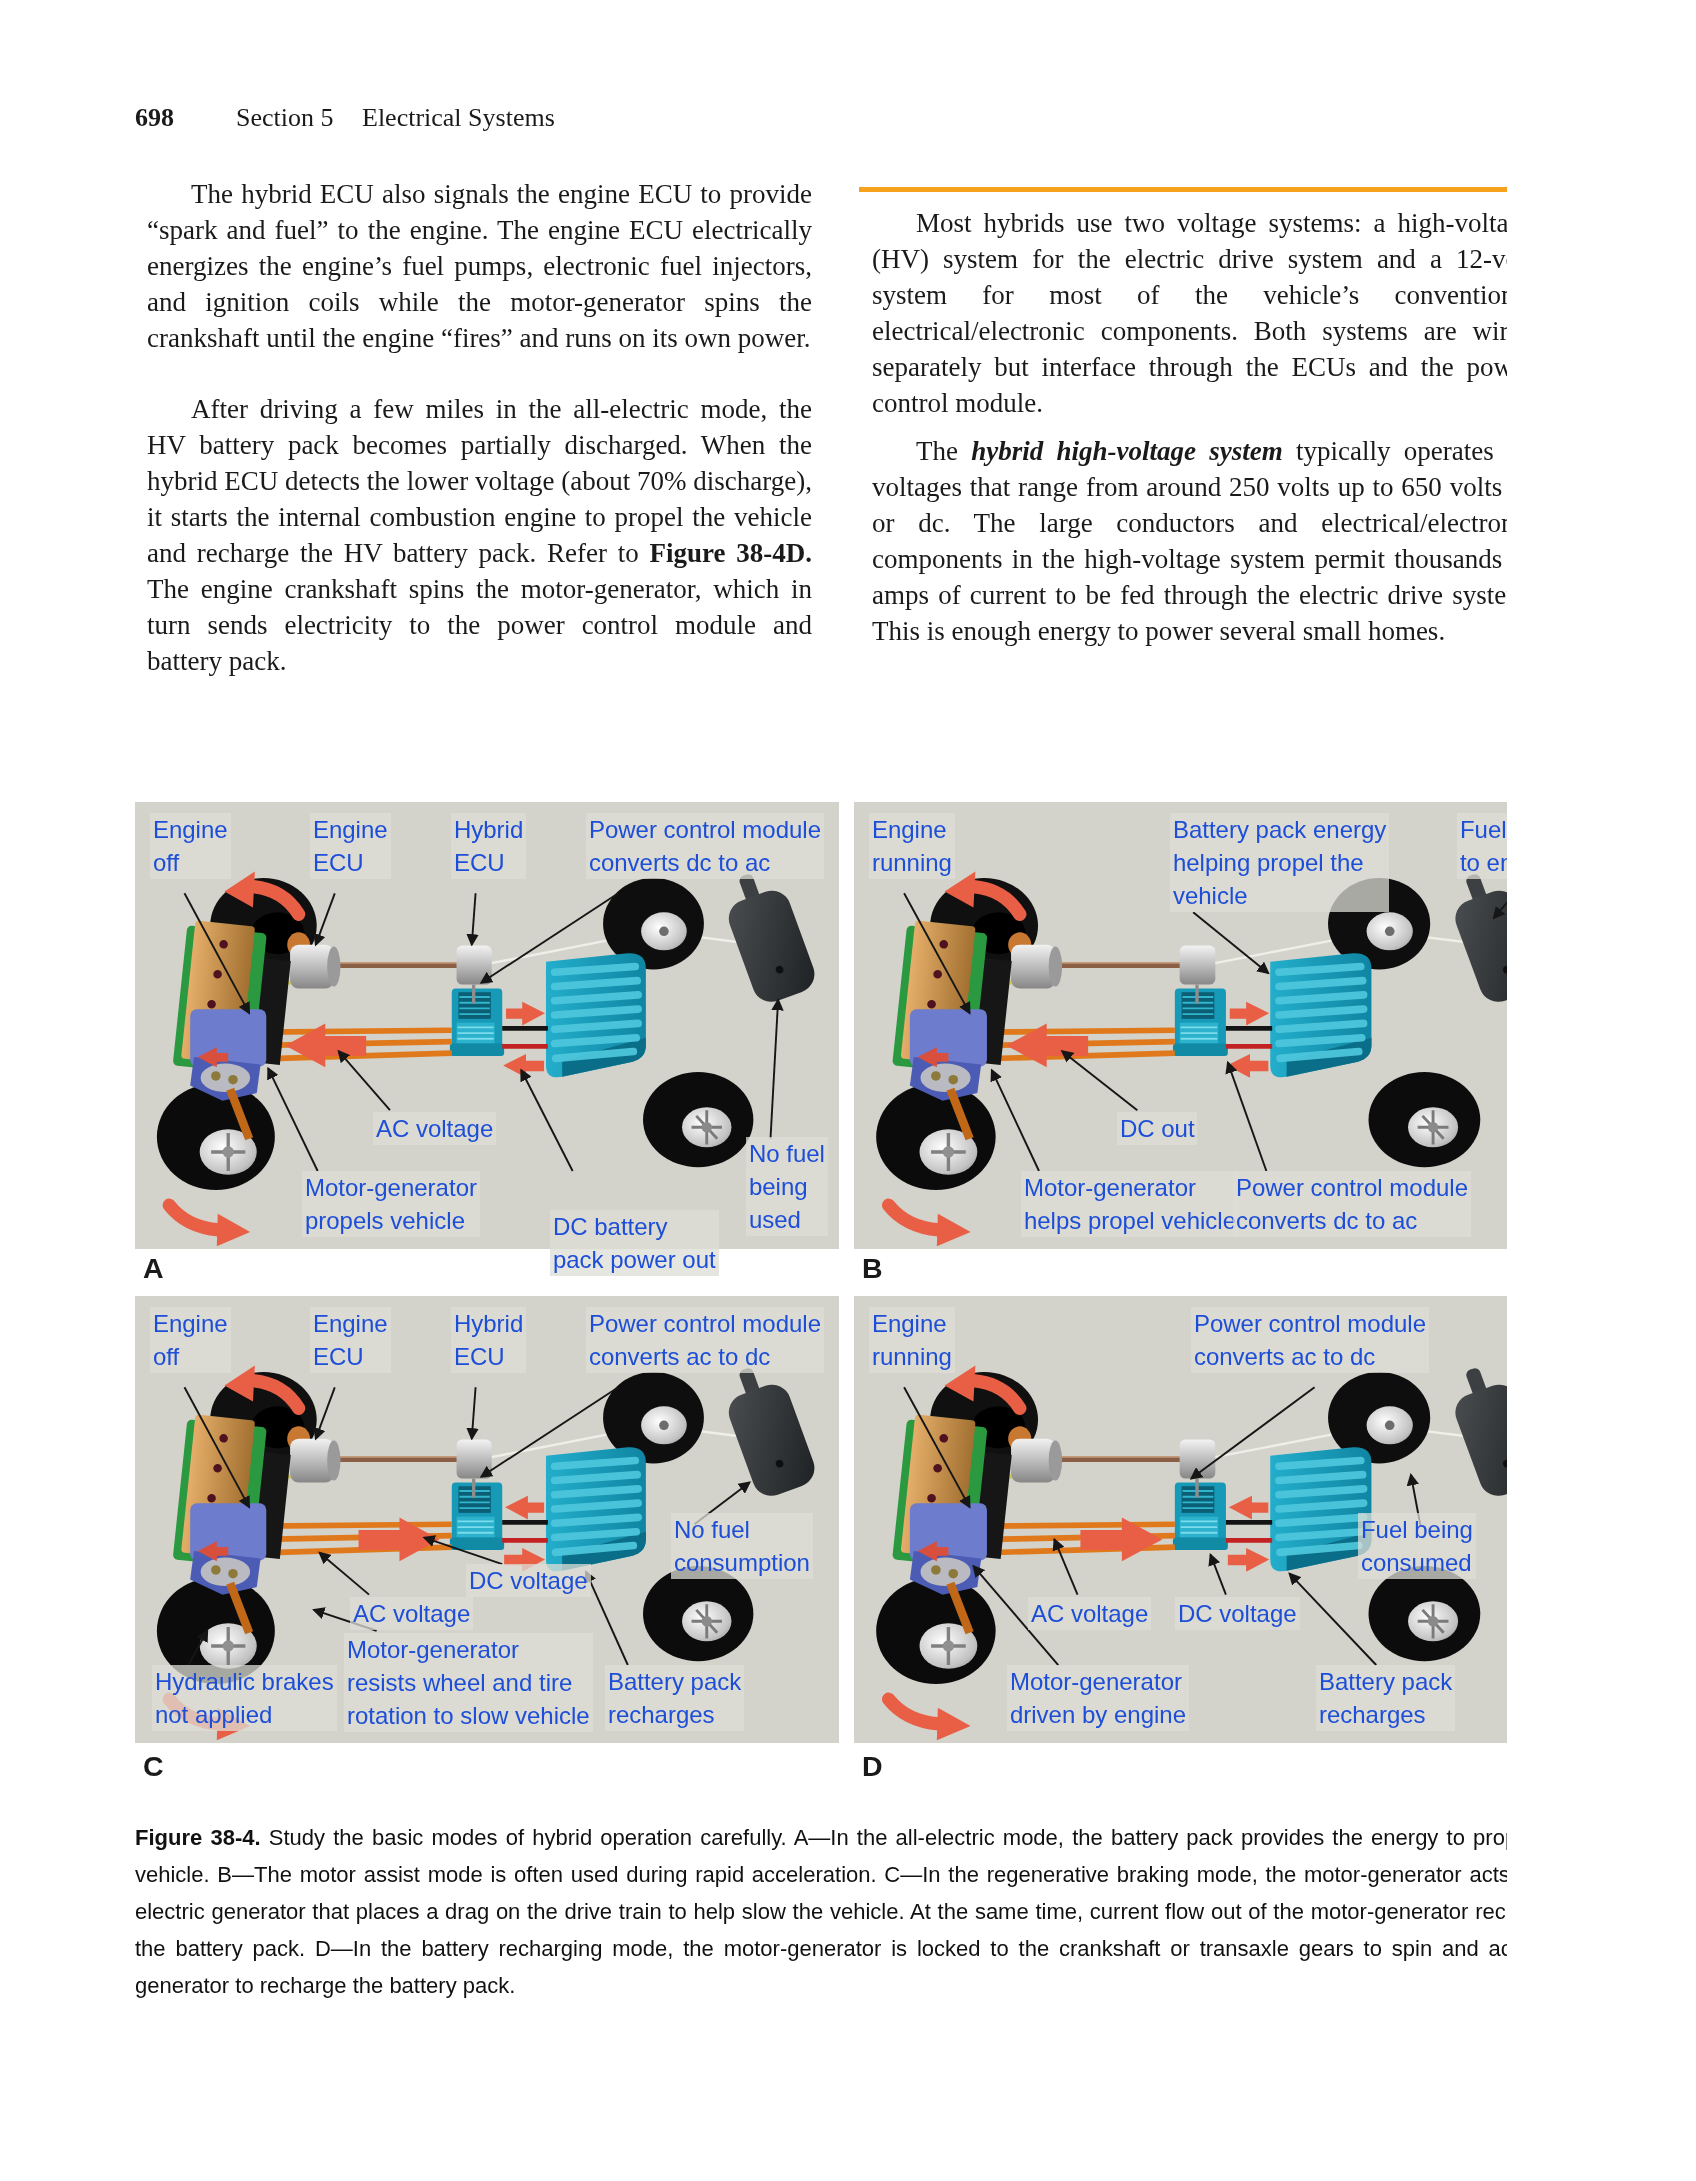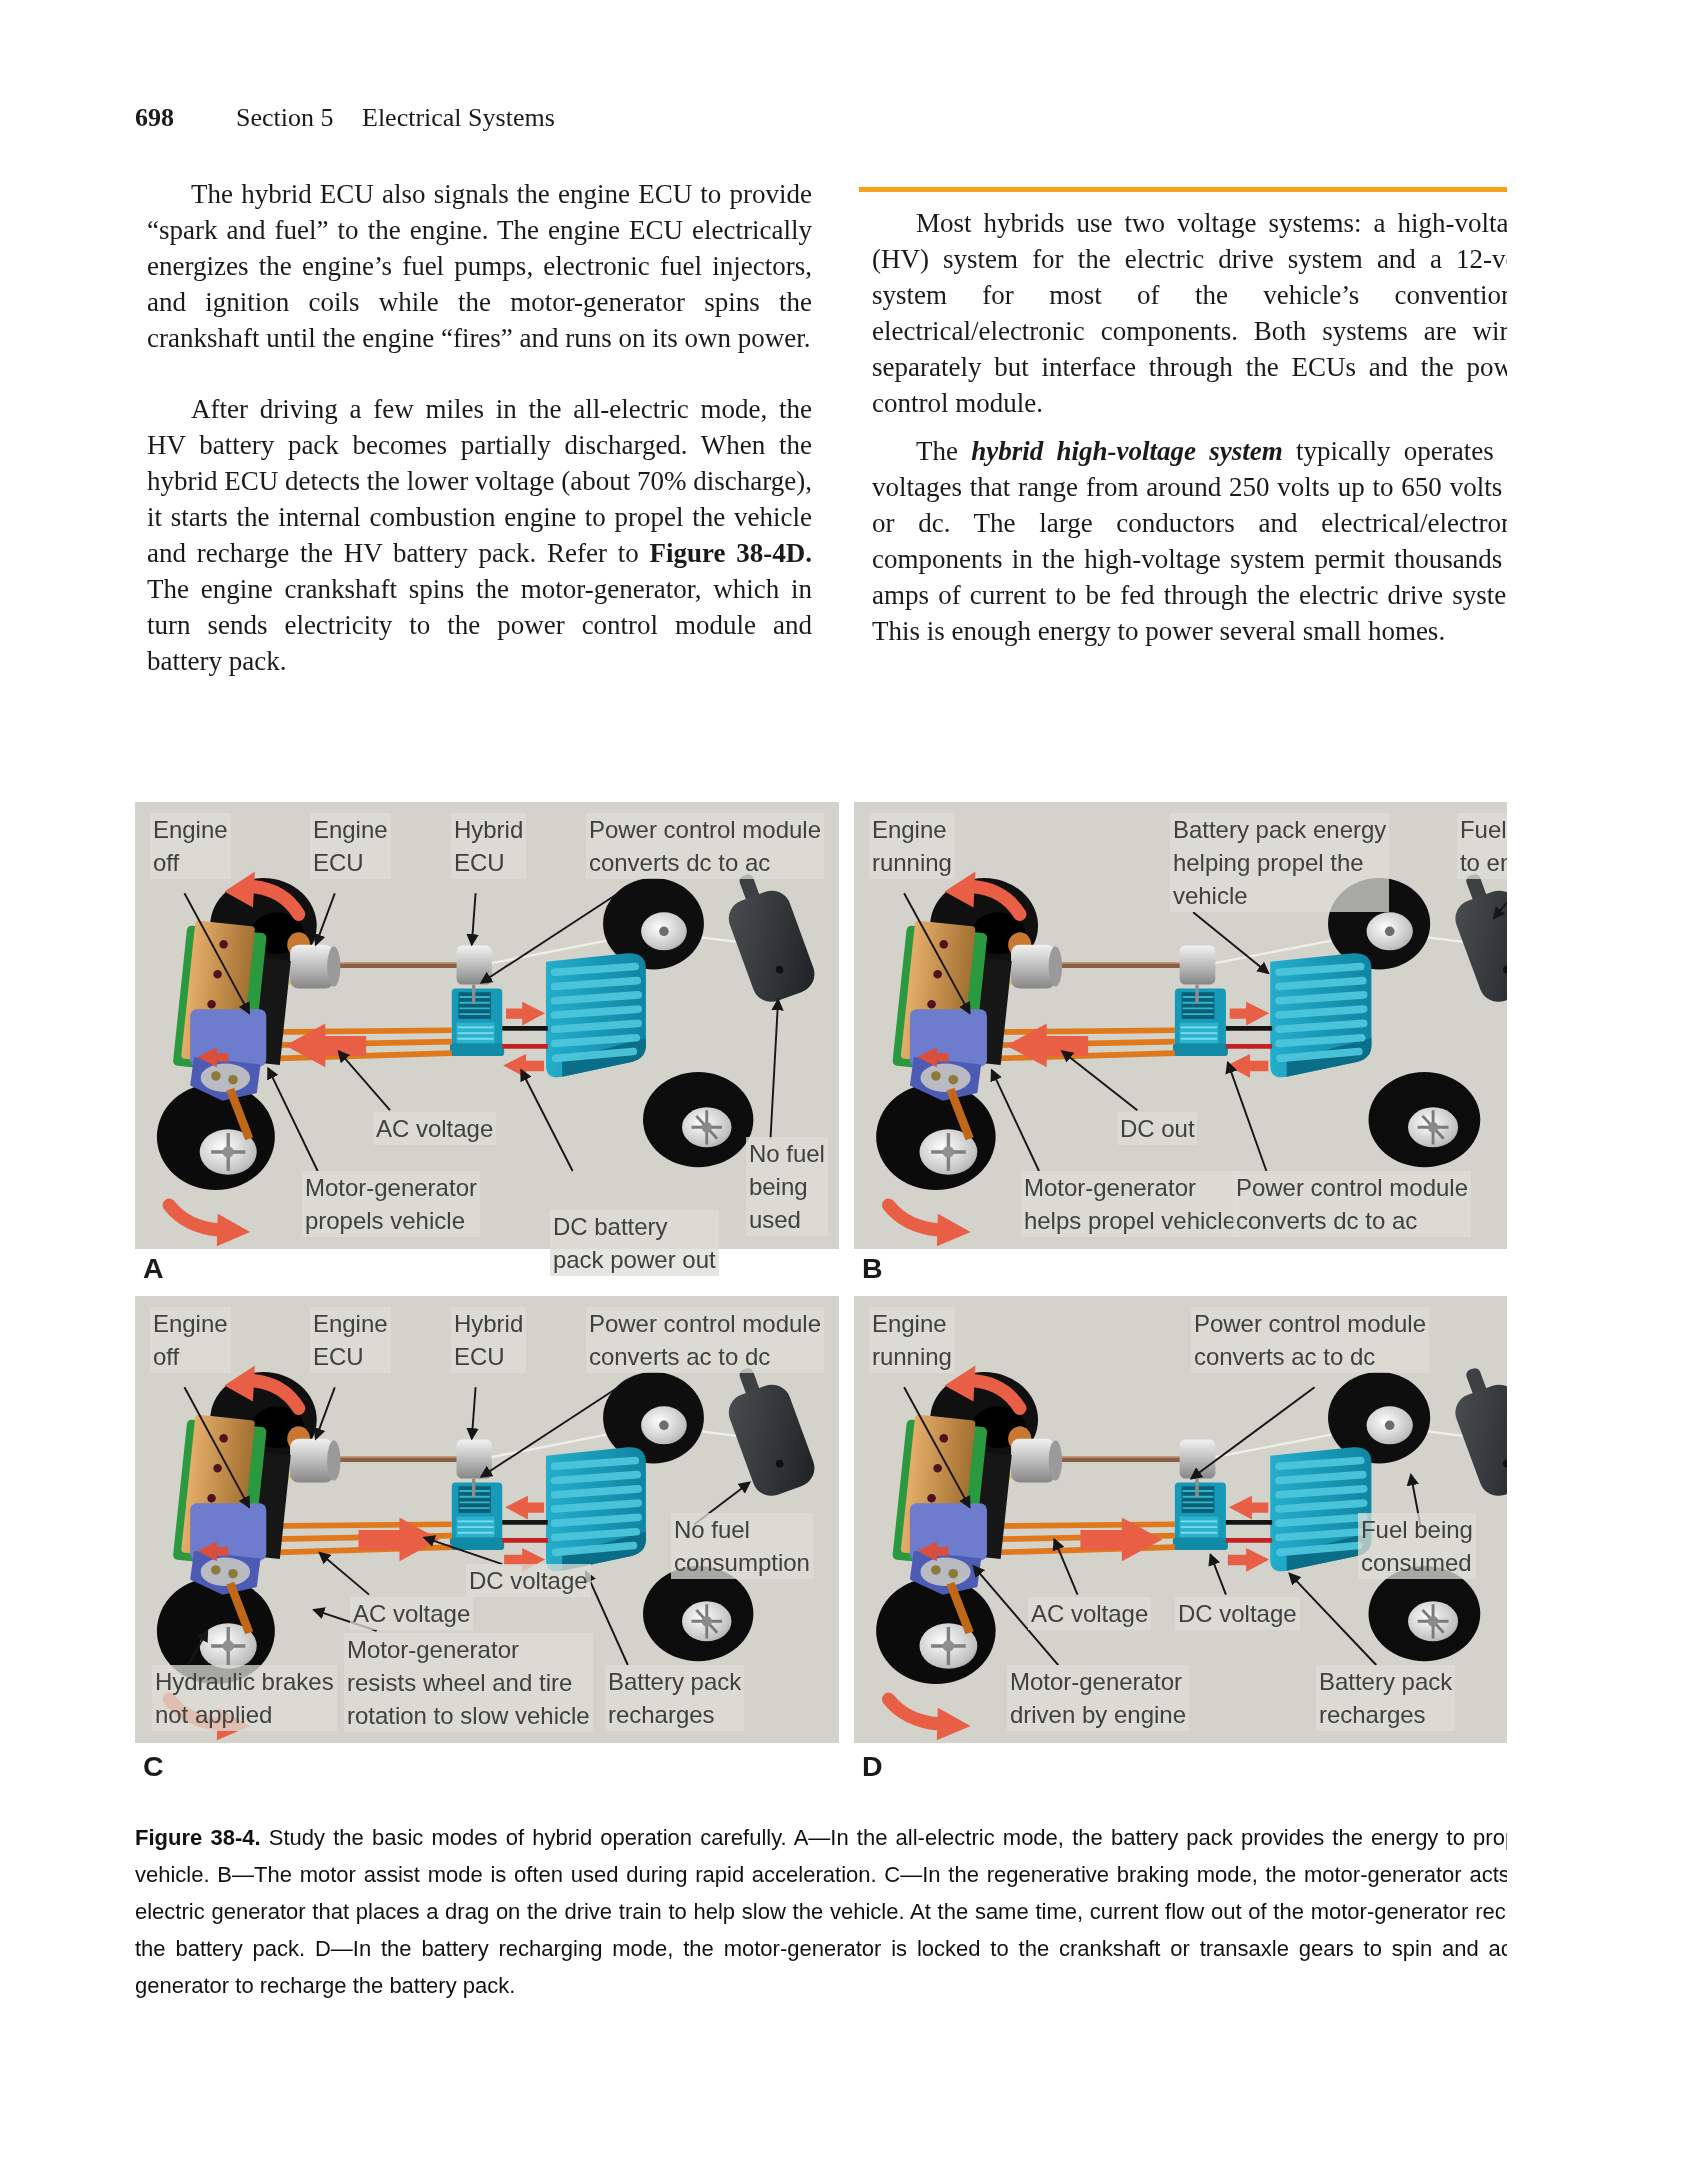--- a/index.html
+++ b/index.html
@@ -22,21 +22,21 @@
   .h-main{font-size:32px;font-weight:bold;margin:0 0 9.5px 0;text-align:left;letter-spacing:-0.5px;}
   .rule{position:absolute;left:859px;top:187px;width:685px;height:4.8px;}
   .bi{font-weight:bold;font-style:italic;}
   .b{font-weight:bold;}
   .spacer-h{height:11.4px;}
   
   .panel{position:absolute;background:#d3d2cb;}
   .panel svg{position:absolute;left:0;top:0;width:100%;height:100%;}
   .plabel{
     position:absolute;font-family:"Liberation Sans", sans-serif;
-    font-size:24px;line-height:33px;color:#404040;white-space:pre-line;
+    font-size:24px;line-height:33px;color:#1d4ed8;white-space:pre-line;
     background:rgba(222,221,213,.75);padding:0 2.9px;
   }
   .pletter{
     position:absolute;font-family:"Liberation Sans", sans-serif;
     font-weight:bold;font-size:28.5px;color:#1a1a1a;
   }
   
   .caption{
     position:absolute;left:135px;top:1819px;width:1438px;
     font-family:"Liberation Sans", sans-serif;font-size:22px;line-height:37px;

